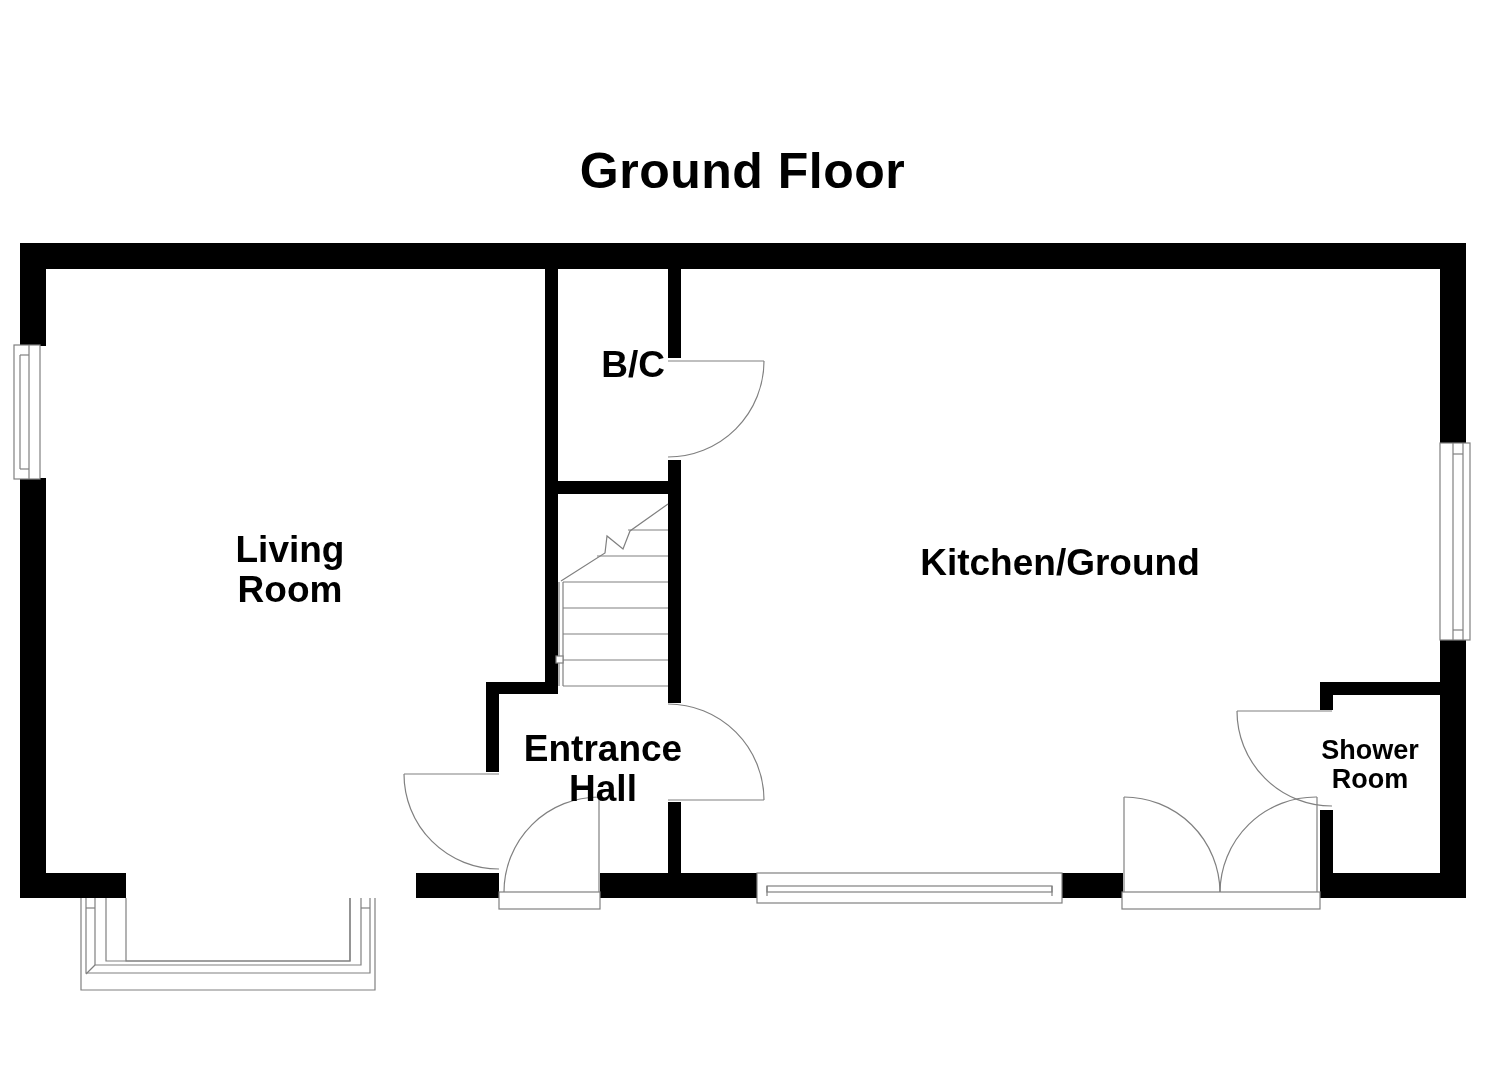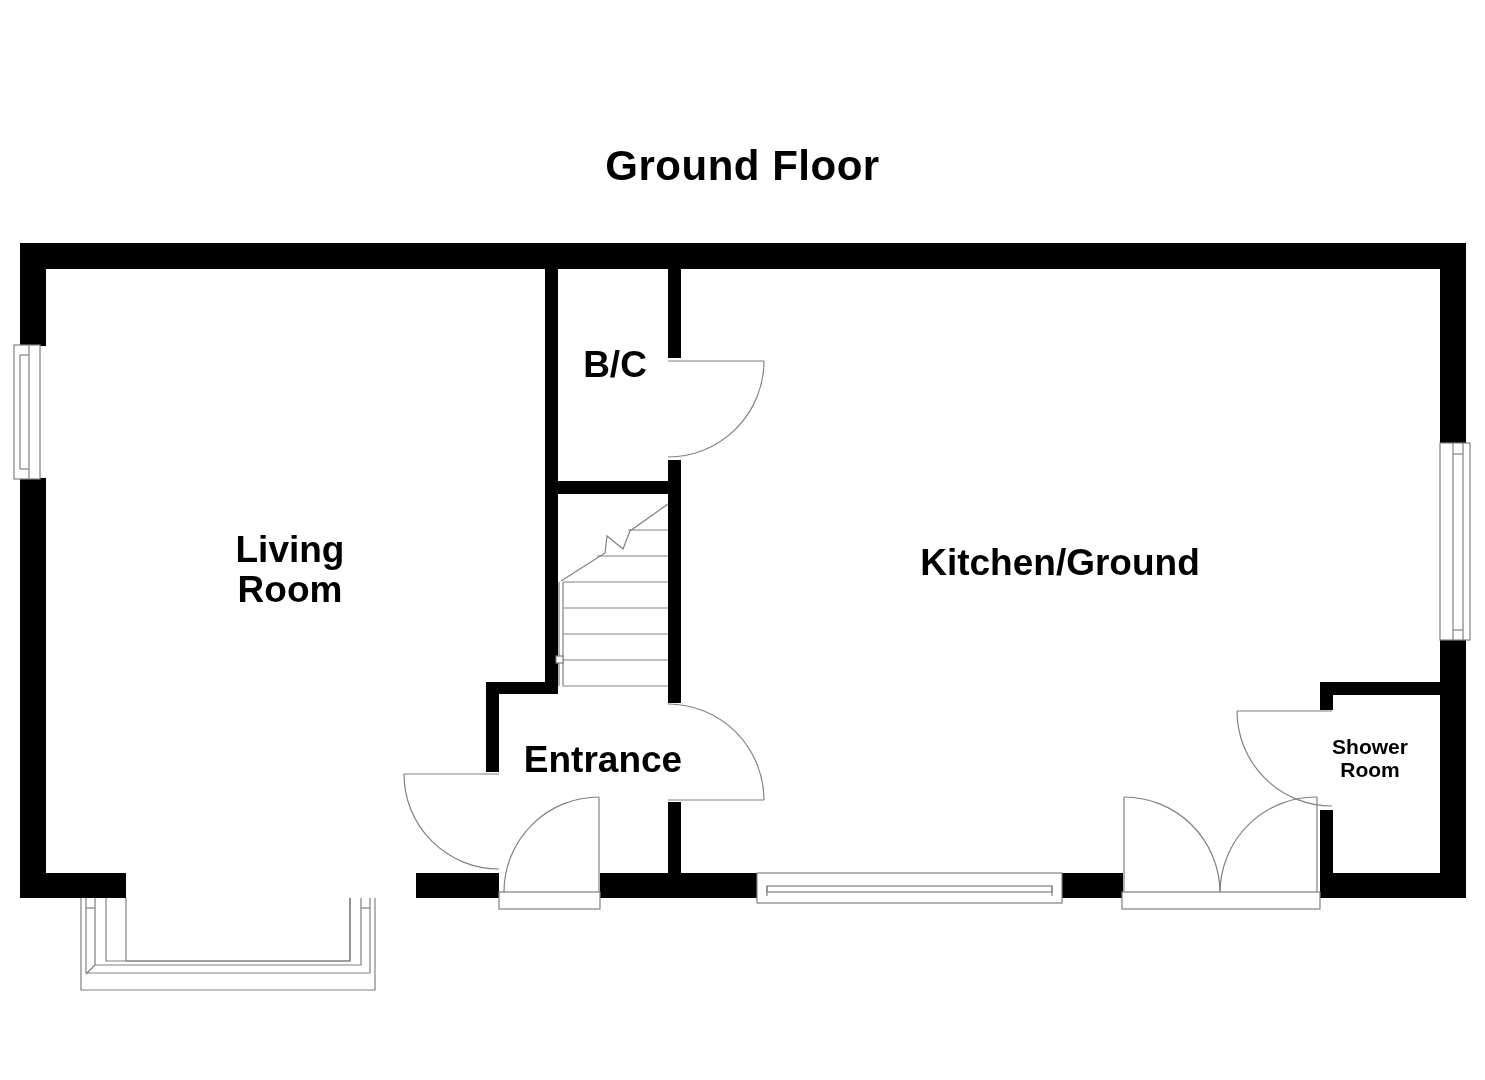--- a/index.html
+++ b/index.html
@@ -1,23 +1,23 @@
 <!DOCTYPE html>
 <html><head>
 <meta charset="utf-8">
 <style>
   html, body { margin: 0; padding: 0; background: #ffffff; }
   body { width: 1485px; height: 1080px; position: relative; overflow: hidden;
          font-family: "Liberation Sans", sans-serif; }
   .title { position: absolute; left: 0; width: 1485px; top: 142px; text-align: center;
-           font-size: 42px; font-weight: bold; color: #000; letter-spacing: 0.5px; }
+           font-size: 50px; font-weight: bold; color: #000; letter-spacing: 0.5px; }
   svg.plan { position: absolute; left: 0; top: 0; }
   .label { position: absolute; font-weight: bold; color: #000; text-align: center; line-height: 1.08; }
   .lbl-lg { font-size: 37px; }
-  .lbl-sm { font-size: 21px; }
+  .lbl-sm { font-size: 27px; }
   .wall { fill: #000; }
   .thin { fill: none; stroke: #808080; stroke-width: 1.2; }
   .thin-w { fill: #fff; stroke: #808080; stroke-width: 1.2; }
 </style>
 </head>
 <body>
 
 <div class="title">Ground Floor</div>
 
 <svg class="plan" width="1485" height="1080" viewBox="0 0 1485 1080">
@@ -137,24 +137,25 @@
     <line class="thin" x1="1453" y1="454" x2="1463" y2="454"></line>
     <line class="thin" x1="1453" y1="630" x2="1463" y2="630"></line>
   </g>
 </svg>
 
 <div class="label lbl-lg" style="left:190px; top:530px; width:200px;">
   <div>Living</div>
   <div>Room</div>
 </div>
 
-<div class="label lbl-lg" style="left:565px; top:345px; width:100px;">B/C</div>
+<div class="label lbl-lg" style="left:565px; top:345px; width:100px;text-align:right;">B/C</div>
 
 <div class="label lbl-lg" style="left:880px; top:543px; width:360px;">Kitchen/Ground</div>
 
-<div class="label lbl-lg" style="left:500px; top:729px; width:206px;margin-top:11px;">
+<div class="label lbl-lg" style="left:500px; top:729px; width:206px;">
   <div>Entrance</div>
+  <div>Hall</div>
 </div>
 
 <div class="label lbl-sm" style="left:1300px; top:736px; width:140px;">
   <div>Shower</div>
   <div>Room</div>
 </div>
 
 </body></html>

